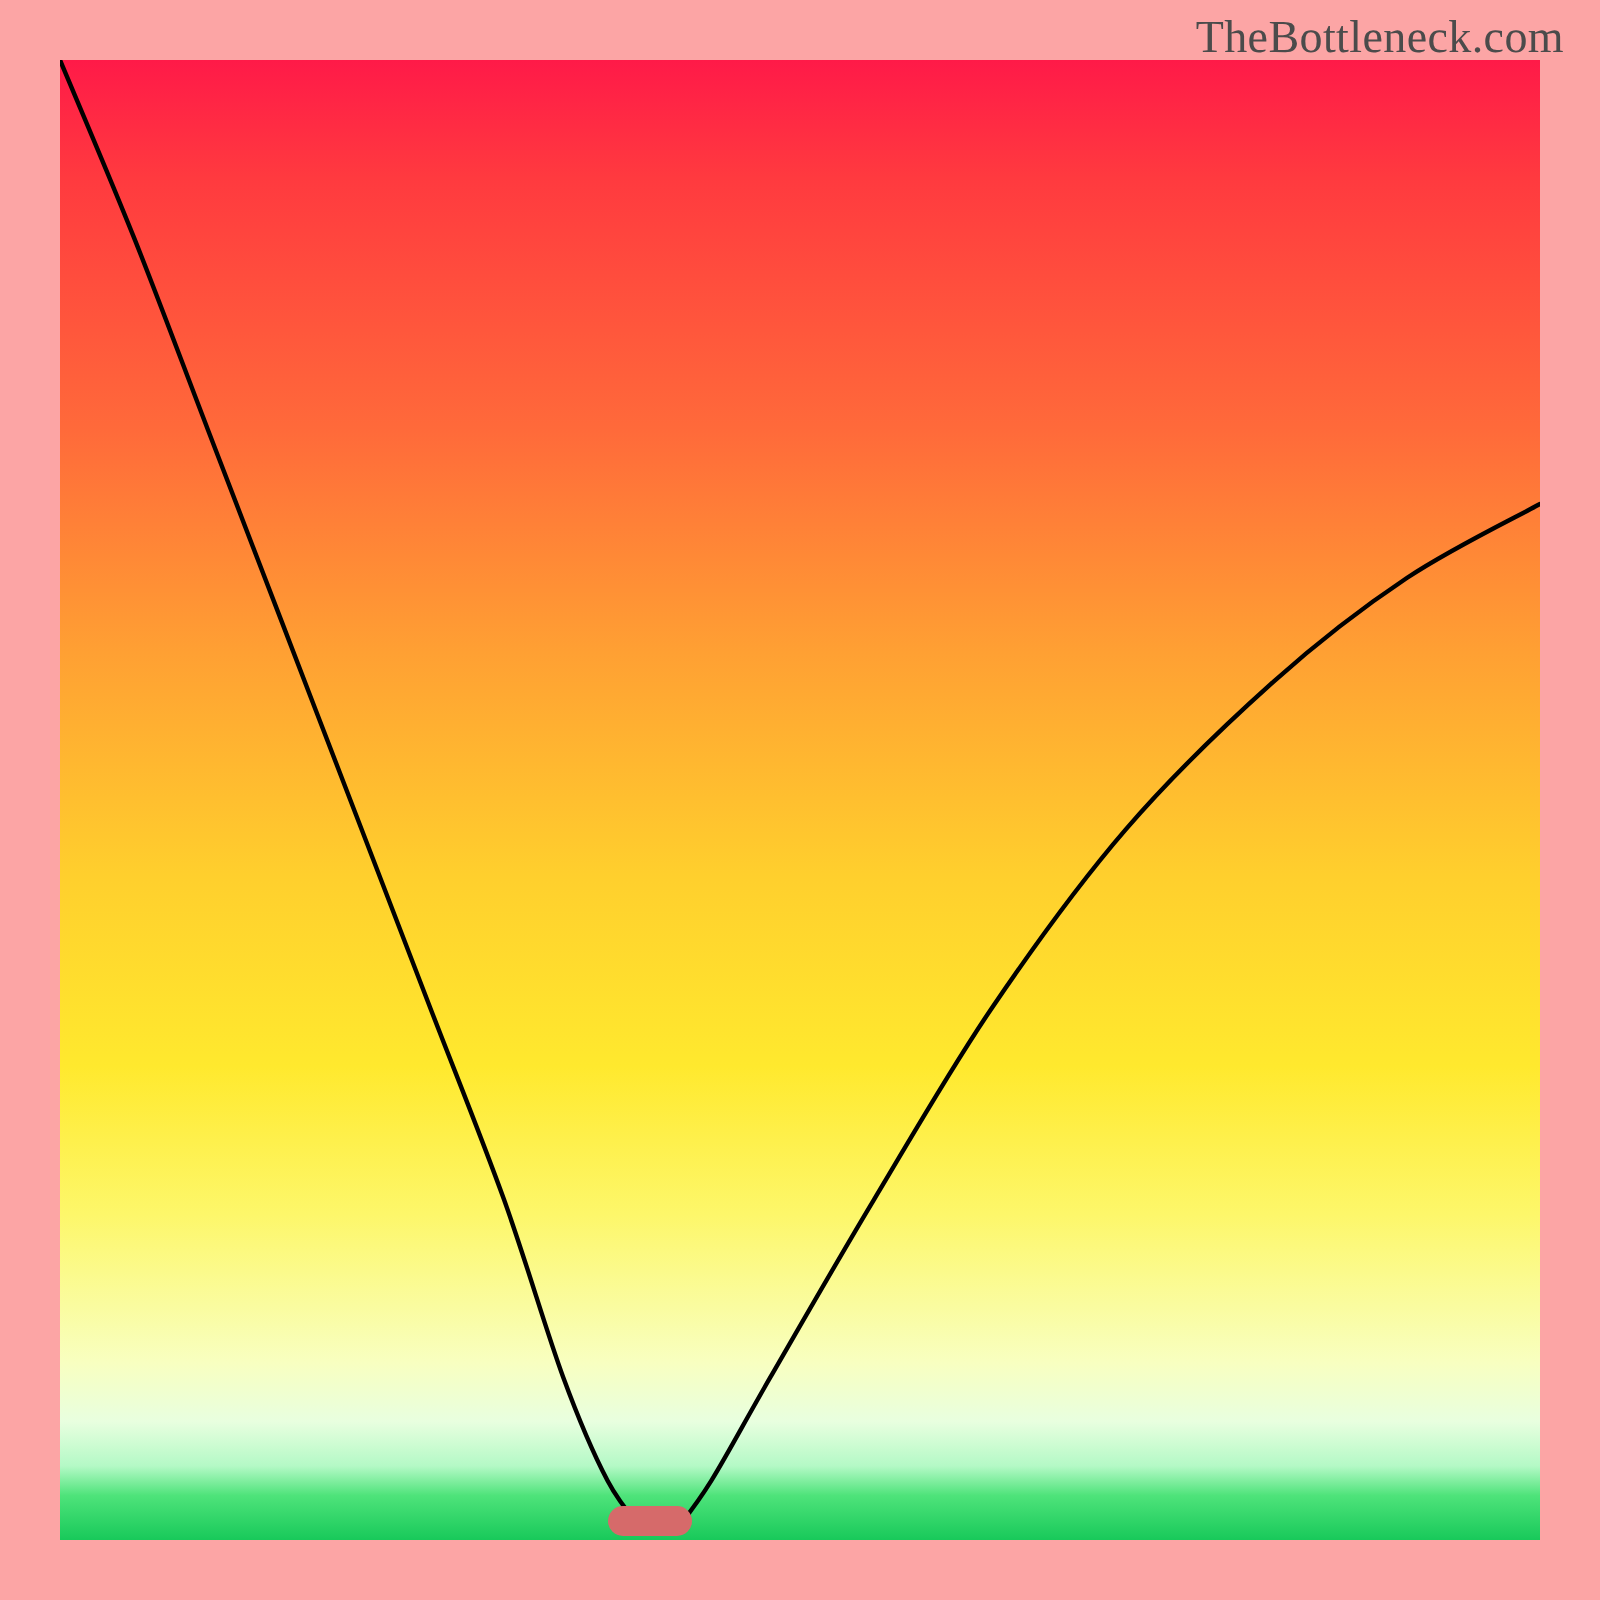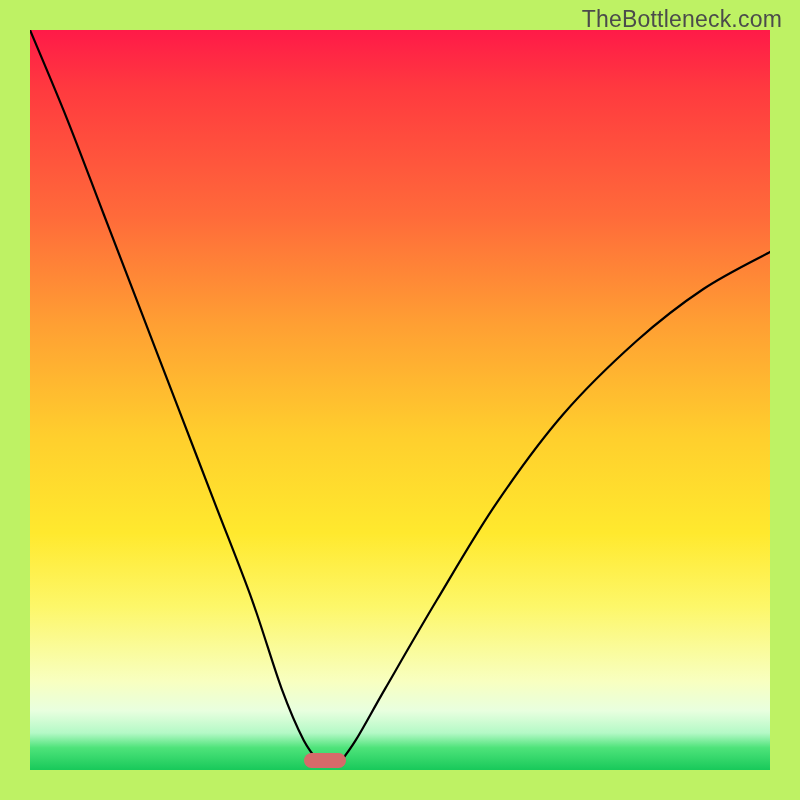--- a/index.html
+++ b/index.html
@@ -7,21 +7,22 @@
     padding: 0;
     width: 800px;
     height: 800px;
     overflow: hidden;
     background: #000;
     font-family: Arial, Helvetica, sans-serif;
   }
   .frame {
     position: absolute;
     inset: 0;
-    background: #bef264;
+    background: #fca5a5;
+    font-family: Liberation Serif, serif;
   }
   .plot {
     position: absolute;
     left: 30px;
     top: 30px;
     width: 740px;
     height: 740px;
     overflow: hidden;
   }
   .gradient {

